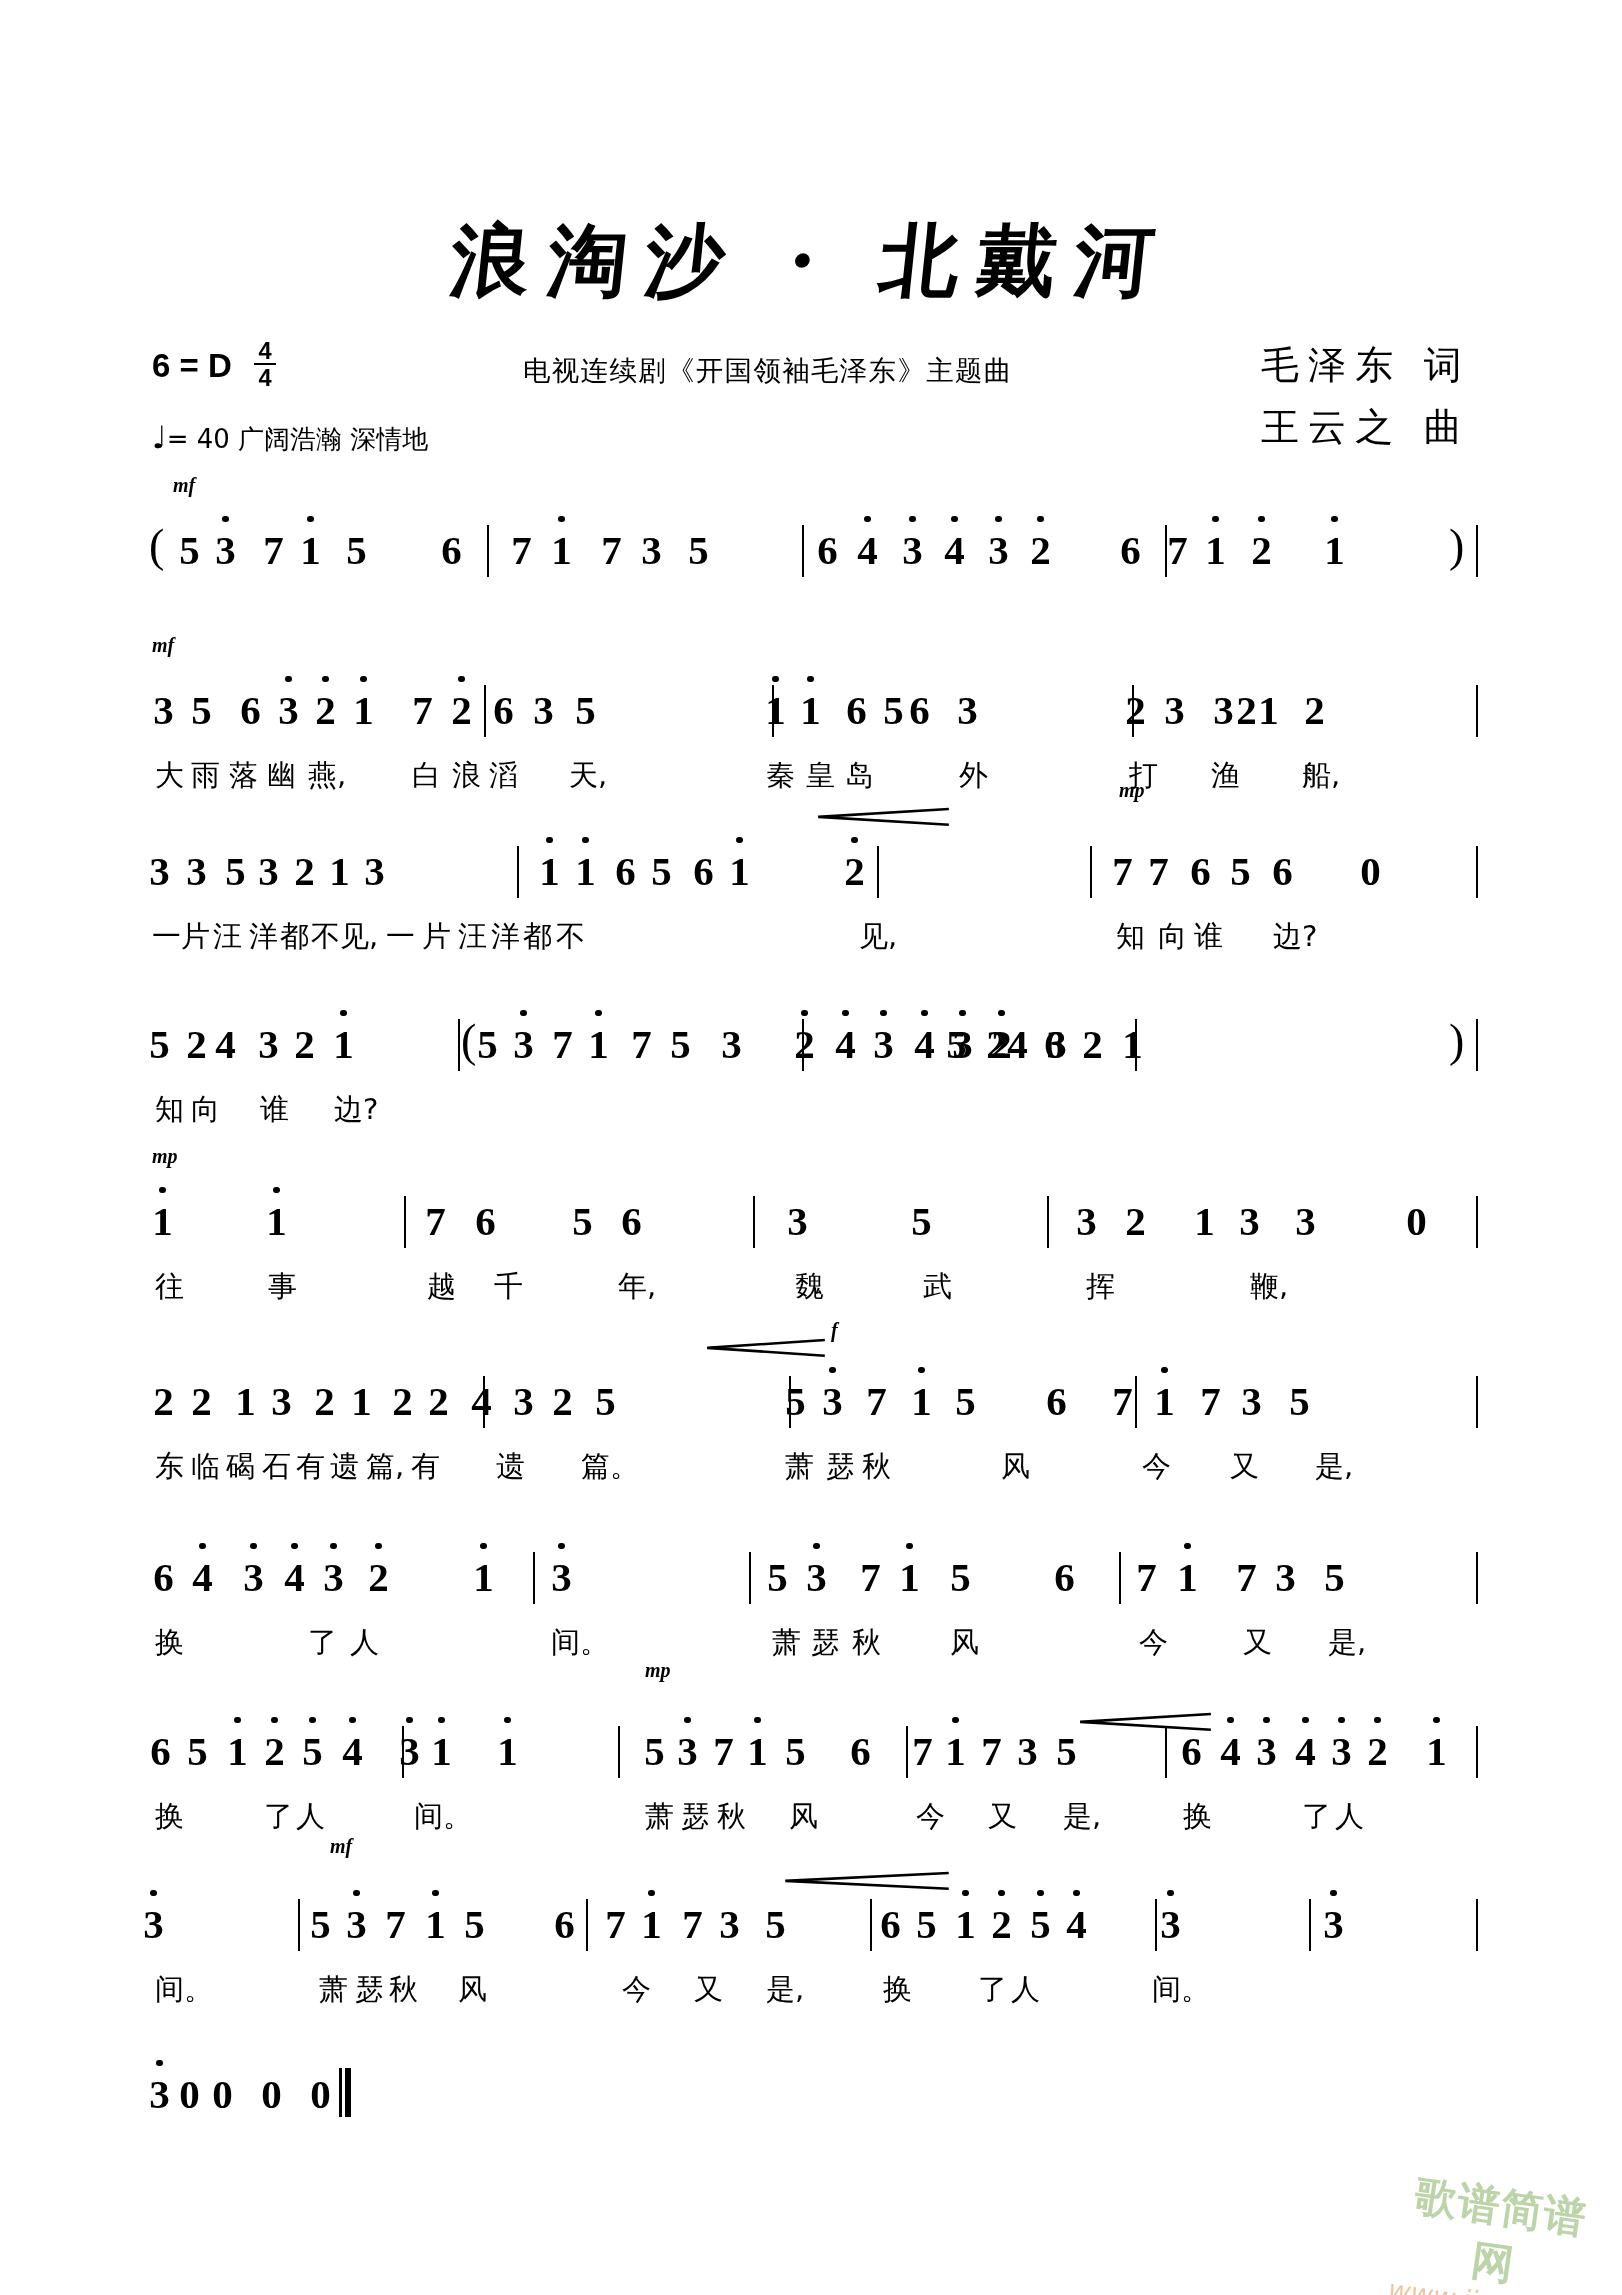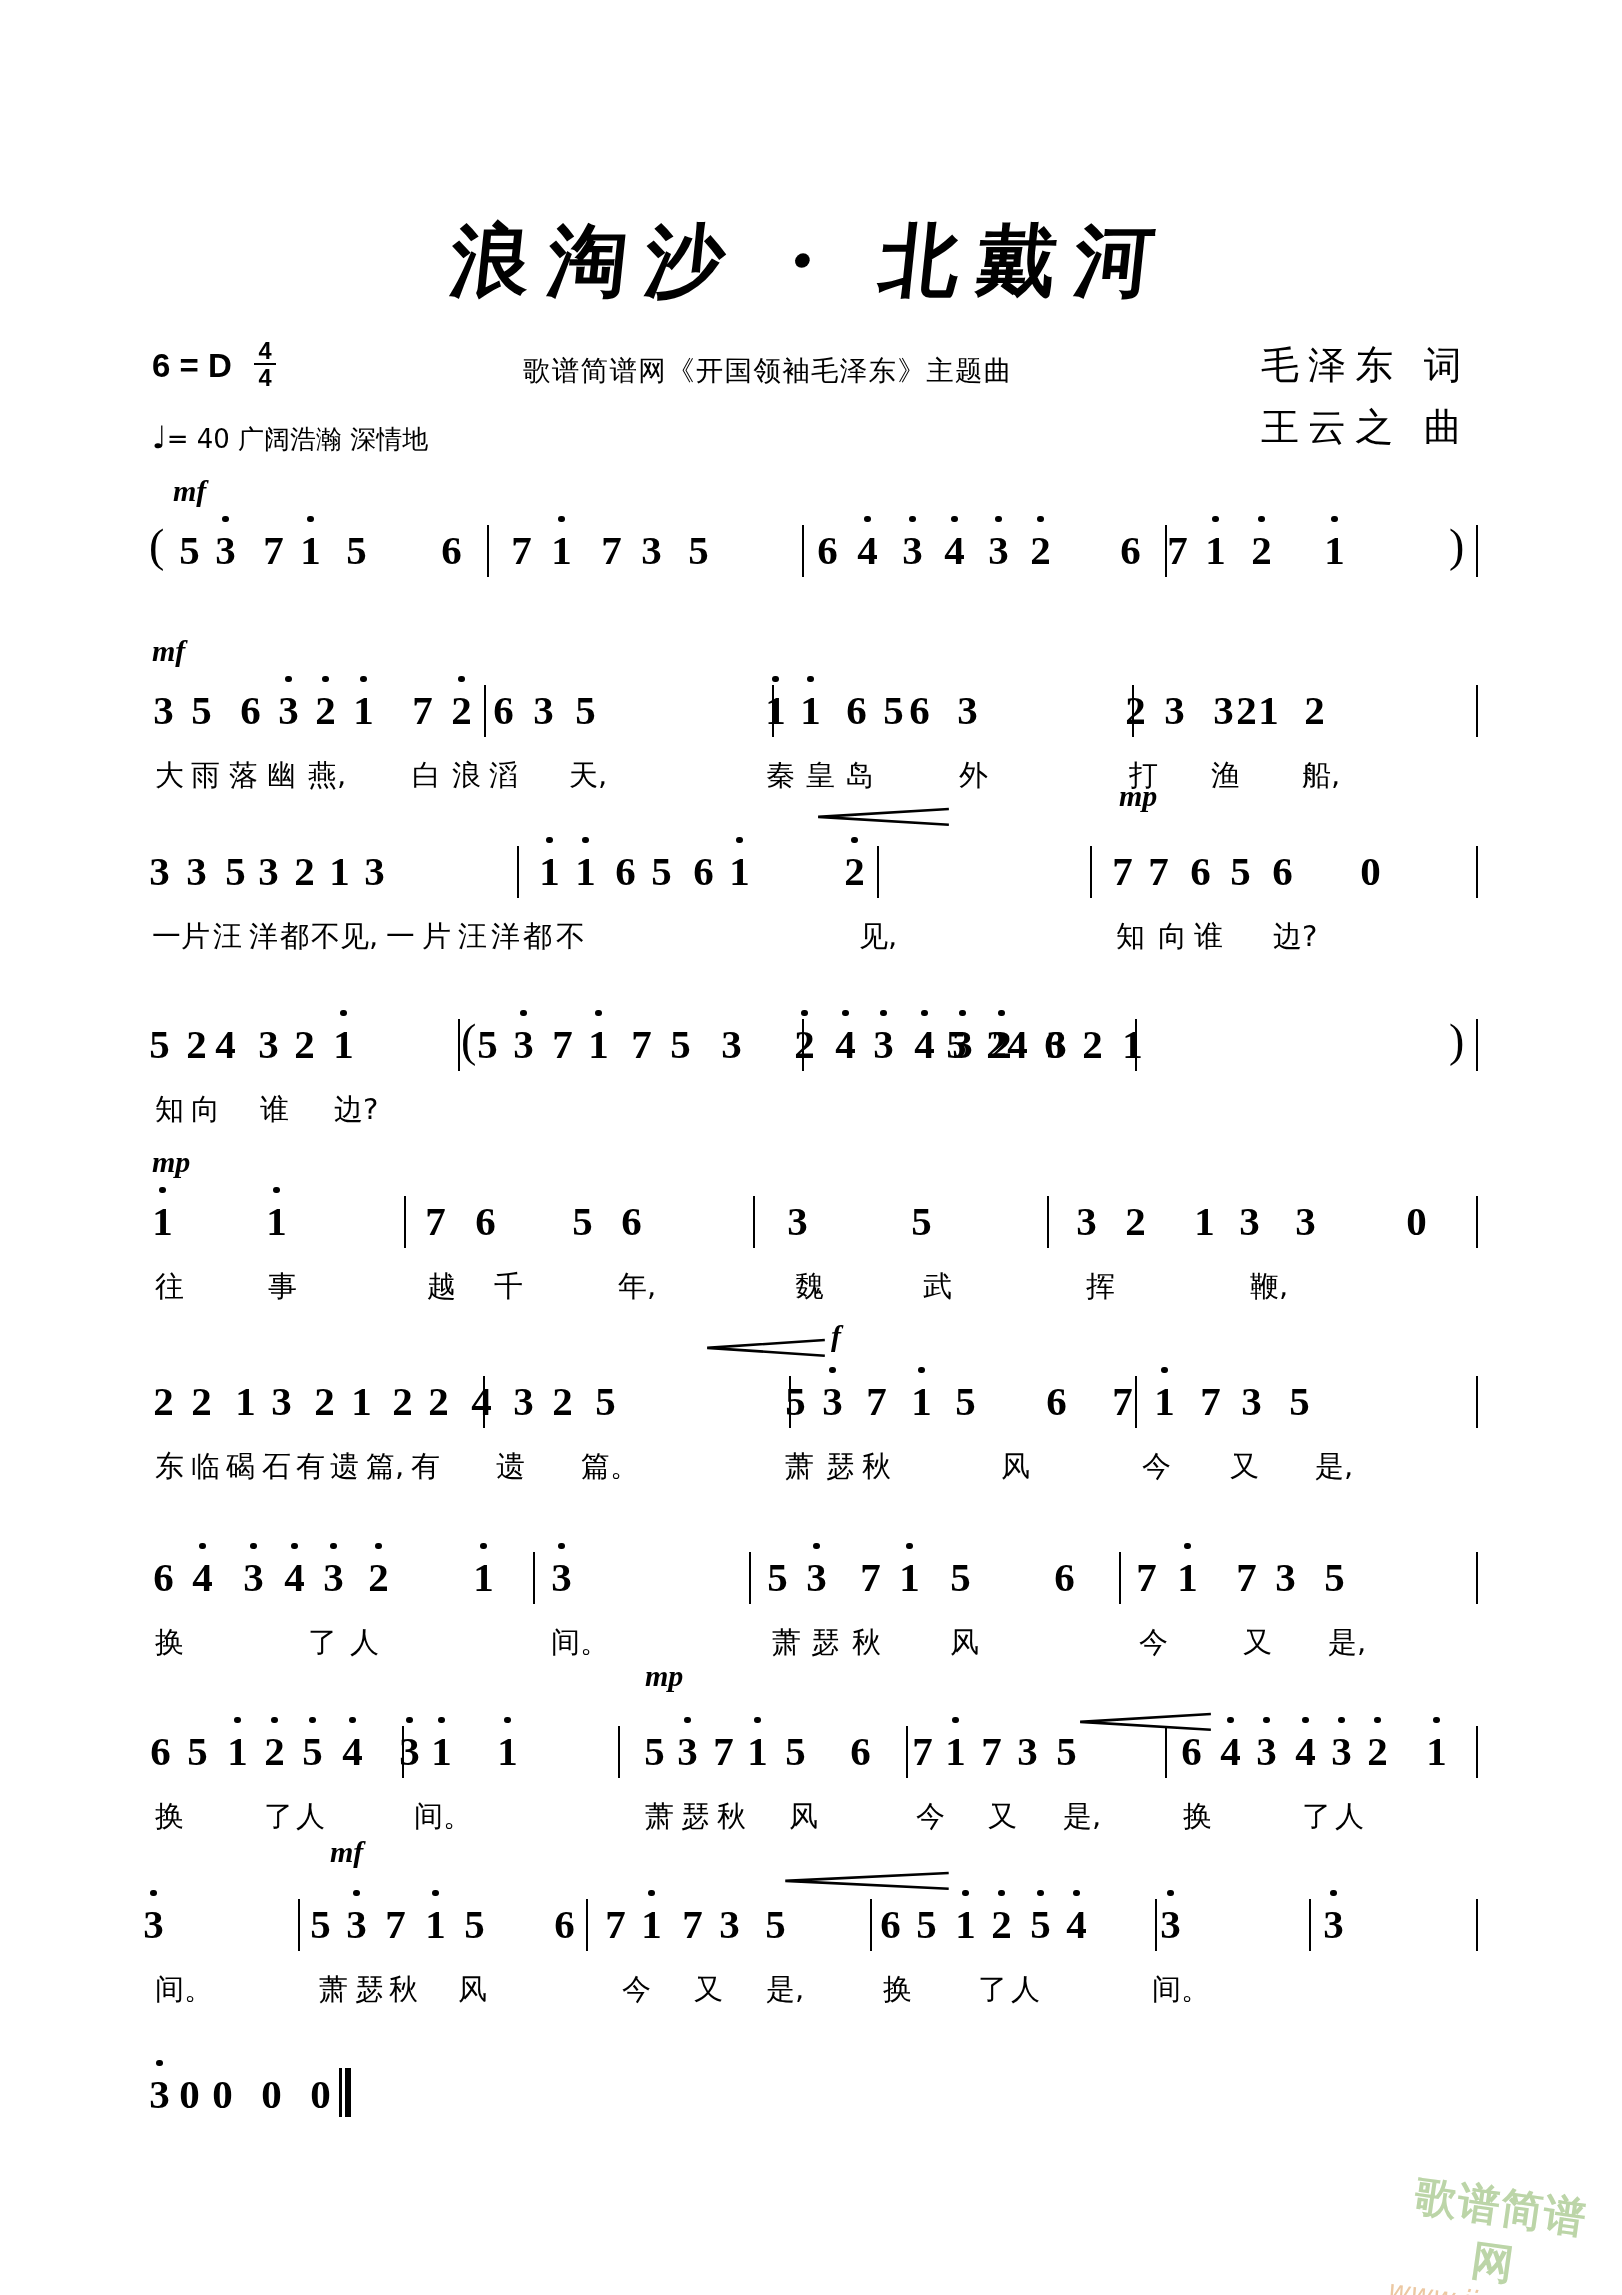--- a/index.html
+++ b/index.html
@@ -20,21 +20,21 @@
   .lyricist{top:340px;}
   .composer{top:402px;}
 
   .system{position:absolute;left:0;width:1623px;}
   .n{position:absolute;font-family:"Liberation Serif",serif;font-weight:bold;font-size:41px;
      line-height:41px;width:29px;text-align:center;}
   .n .hi{position:absolute;left:50%;top:-14.4px;width:6.5px;height:6.5px;margin-left:-3.3px;
          background:#000;border-radius:50%;}
   .bl{position:absolute;width:2px;height:52px;background:#000;}
   .paren{position:absolute;font-size:46px;font-family:"Liberation Serif",serif;line-height:46px;}
-  .dyn{position:absolute;font-family:"Liberation Serif",serif;font-style:italic;font-weight:bold;font-size:30px;}
+  .dyn{position:absolute;font-family:"Liberation Serif",serif;font-style:italic;font-weight:bold;font-size:20px;}
   .cresc{position:absolute;height:0;}
   .cresc svg{position:absolute;left:0;top:0;overflow:visible;}
   .ly{position:absolute;font-family:"DejaVu Sans",sans-serif;font-size:29px;line-height:29px;}
   .final{position:absolute;}
   .final .thin{position:absolute;width:2.6px;height:49px;background:#000;}
   .final .thick{position:absolute;width:6.5px;height:49px;background:#000;}
   .wm{position:absolute;left:1387px;top:2179px;width:216px;transform:rotate(8deg);text-align:center;}
   .wm .cn{font-family:"DejaVu Sans",sans-serif;font-weight:bold;font-size:42px;color:#bcd5a8;letter-spacing:1.3px;}
   .wm .en{font-family:"DejaVu Sans",sans-serif;font-style:italic;font-size:27.5px;color:#ecc8a2;margin-top:-3.9px;}
 </style>
@@ -44,21 +44,21 @@
 <div class="title">浪淘沙 · 北戴河</div>
 <div class="hdr key">6 = D</div>
 <div class="timesig">
   <span>4</span>
   <span class="bar"></span>
   <span>4</span>
 </div>
 <div class="hdr tempo">
   <span class="noteglyph">♩</span><span>= 40  广阔浩瀚 深情地</span>
 </div>
-<div class="hdr subtitle">歌谱简谱网《开国领袖毛泽东》主题曲</div>
+<div class="hdr subtitle">电视连续剧《开国领袖毛泽东》主题曲</div>
 <div class="hdr credit lyricist">毛泽东  词</div>
 <div class="hdr credit composer">王云之  曲</div>
 
 <div id="score">
     <div class="system" style="top: 530px;">
       <div class="n" style="left: 175px; top: 0px;"><span>5</span></div>
       <div class="n" style="left: 211px; top: 0px;"><span>3</span><span class="hi"></span></div>
       <div class="n" style="left: 259px; top: 0px;"><span>7</span></div>
       <div class="n" style="left: 296px; top: 0px;"><span>1</span><span class="hi"></span></div>
       <div class="n" style="left: 342px; top: 0px;"><span>5</span></div>

